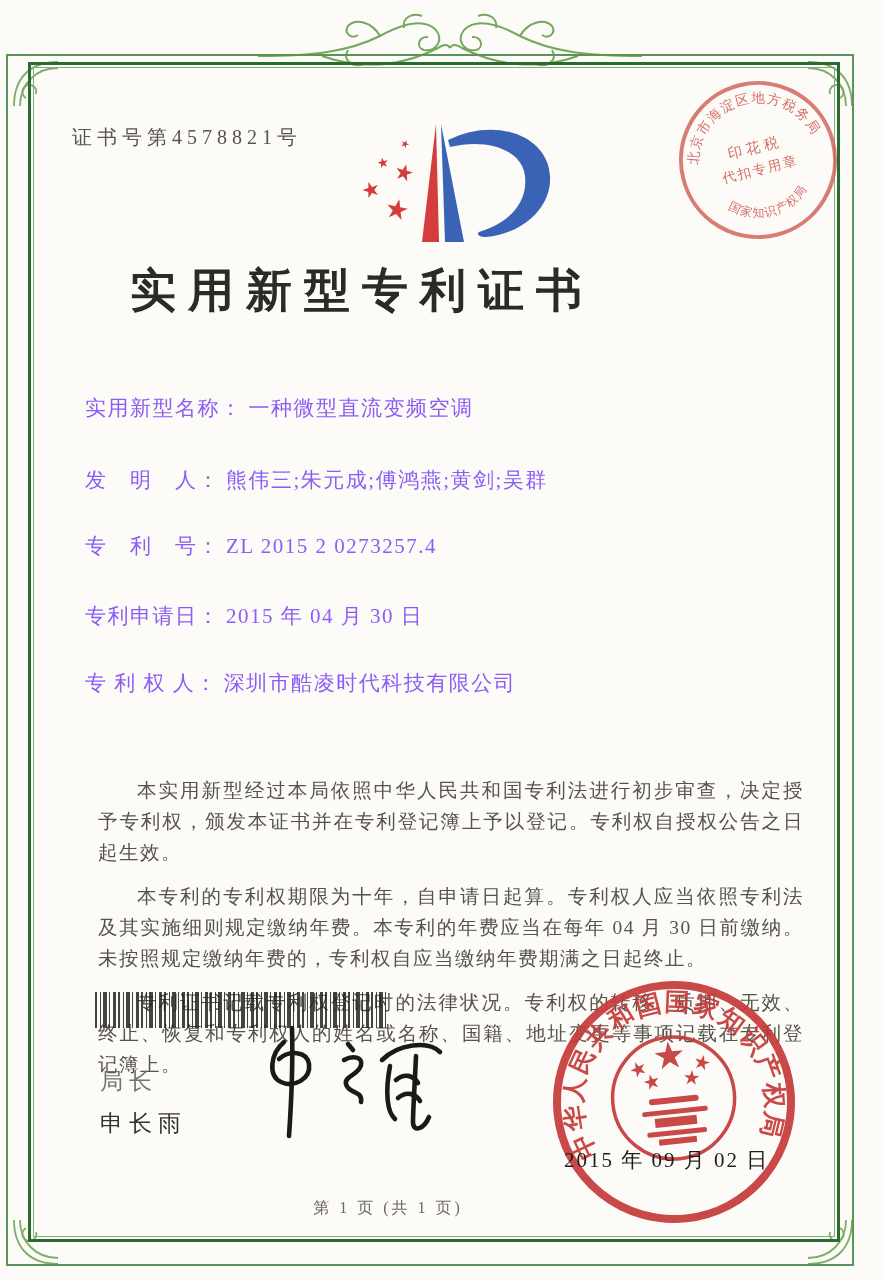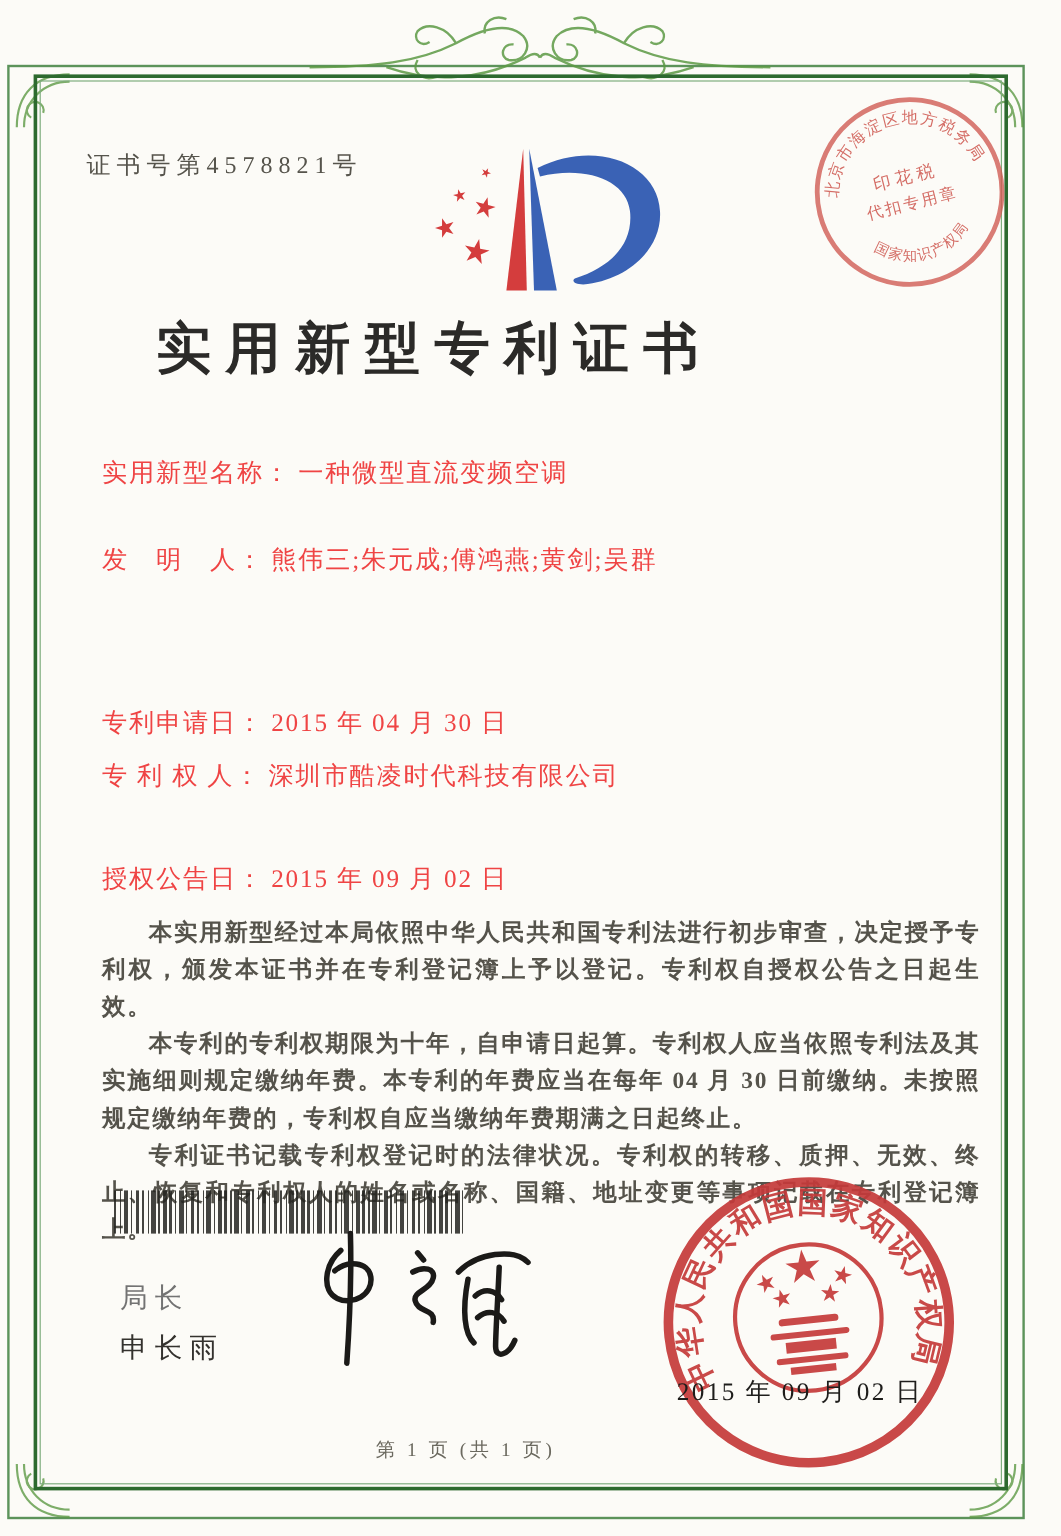--- a/index.html
+++ b/index.html
@@ -24,29 +24,29 @@
   
   .cert-no { position:absolute; left:72px; top:124px; font-size:20px; color:#56544c;
     letter-spacing:5px; }
   .logo { position:absolute; left:336px; top:112px; width:226px; height:136px; }
   .tax-seal { position:absolute; left:674px; top:76px; width:168px; height:168px;
     transform:rotate(-14deg); opacity:.88; }
   .title { position:absolute; left:0; top:260px; width:724px; text-align:center;
     font-size:46px; font-weight:bold; color:#2b2a28; letter-spacing:12px; }
 
   
-  .field { position:absolute; left:85px; font-size:21px; color:#ef4444; letter-spacing:1.5px;
-    white-space:nowrap; }
-  .f1{top:380px}.f2{top:452px}.f3{top:518px}.f4{top:588px}.f5{top:632px}.f6{top:718px}
+  .field { position:absolute; left:85px; font-size:21px; color:#8b5cf6; letter-spacing:1.5px;
+    white-space:nowrap;margin-top:14px; }
+  .f1{top:380px}.f2{top:452px}.f3{top:518px}.f4{top:588px}.f5{top:655px}.f6{top:718px}
   .flabel { margin-right:6px; }
 
   
   .legal { position:absolute; left:85px; top:762px; width:732px; font-size:19.5px;
     line-height:31px; color:#55534b; letter-spacing:1.5px; text-align:justify; }
-  .legal p { text-indent:2em; margin:0;font-weight:bold; }
+  .legal p { text-indent:2em; margin:13px; }
 
   
   .barcode { position:absolute; left:95px; top:992px; width:294px; height:36px;
     background:repeating-linear-gradient(90deg,
       #23231f 0 2px, transparent 2px 5px,
       #23231f 5px 6px, transparent 6px 8px,
       #23231f 8px 12px, transparent 12px 14px,
       #23231f 14px 15px, transparent 15px 18px,
       #23231f 18px 21px, transparent 21px 23px); opacity:.85; }
   .signer-title { position:absolute; left:100px; top:1066px; font-size:23px; color:#737373;
@@ -157,28 +157,28 @@
   </svg>
 
   <div class="title">实用新型专利证书</div>
 
   <div class="field f1">
     <span class="flabel">实用新型名称：</span><span class="fvalue">一种微型直流变频空调</span>
   </div>
   <div class="field f2">
     <span class="flabel">发　明　人：</span><span class="fvalue">熊伟三;朱元成;傅鸿燕;黄剑;吴群</span>
   </div>
+  <div class="field f3">
+    <span class="flabel">专　利　号：</span><span class="fvalue">ZL 2015 2 0273257.4</span>
+  </div>
   <div class="field f4">
     <span class="flabel">专利申请日：</span><span class="fvalue">2015 年 04 月 30 日</span>
   </div>
   <div class="field f5">
     <span class="flabel">专 利 权 人：</span><span class="fvalue">深圳市酷凌时代科技有限公司</span>
-  </div>
-  <div class="field f6">
-    <span class="flabel">授权公告日：</span><span class="fvalue">2015 年 09 月 02 日</span>
   </div>
 
   <div class="legal">
     <p>本实用新型经过本局依照中华人民共和国专利法进行初步审查，决定授予专利权，颁发本证书并在专利登记簿上予以登记。专利权自授权公告之日起生效。</p>
     <p>本专利的专利权期限为十年，自申请日起算。专利权人应当依照专利法及其实施细则规定缴纳年费。本专利的年费应当在每年 04 月 30 日前缴纳。未按照规定缴纳年费的，专利权自应当缴纳年费期满之日起终止。</p>
     <p>专利证书记载专利权登记时的法律状况。专利权的转移、质押、无效、终止、恢复和专利权人的姓名或名称、国籍、地址变更等事项记载在专利登记簿上。</p>
   </div>
 
   <div class="barcode"></div>
 

